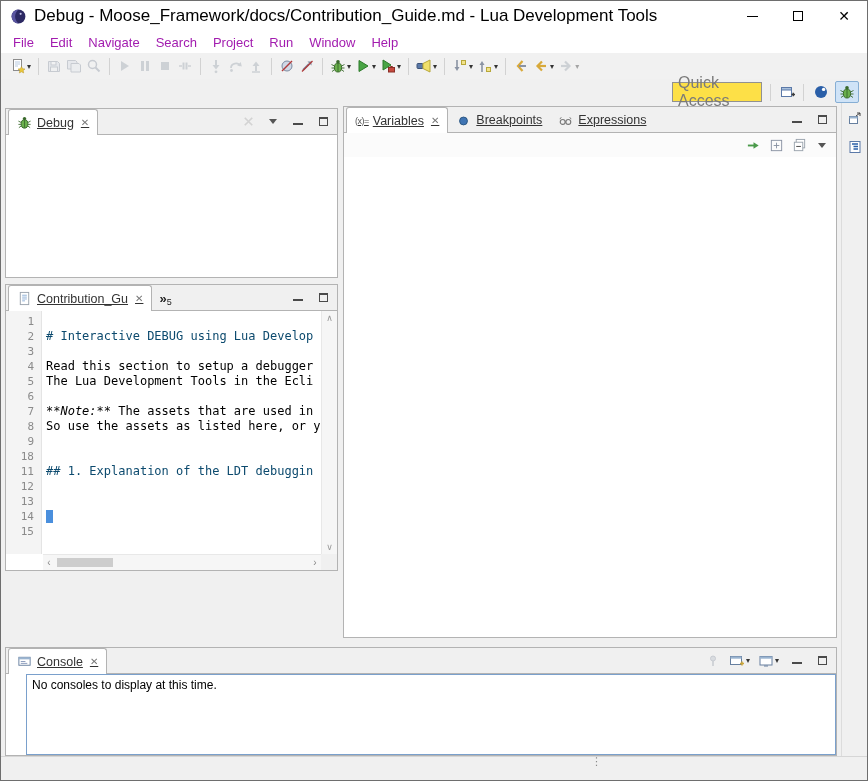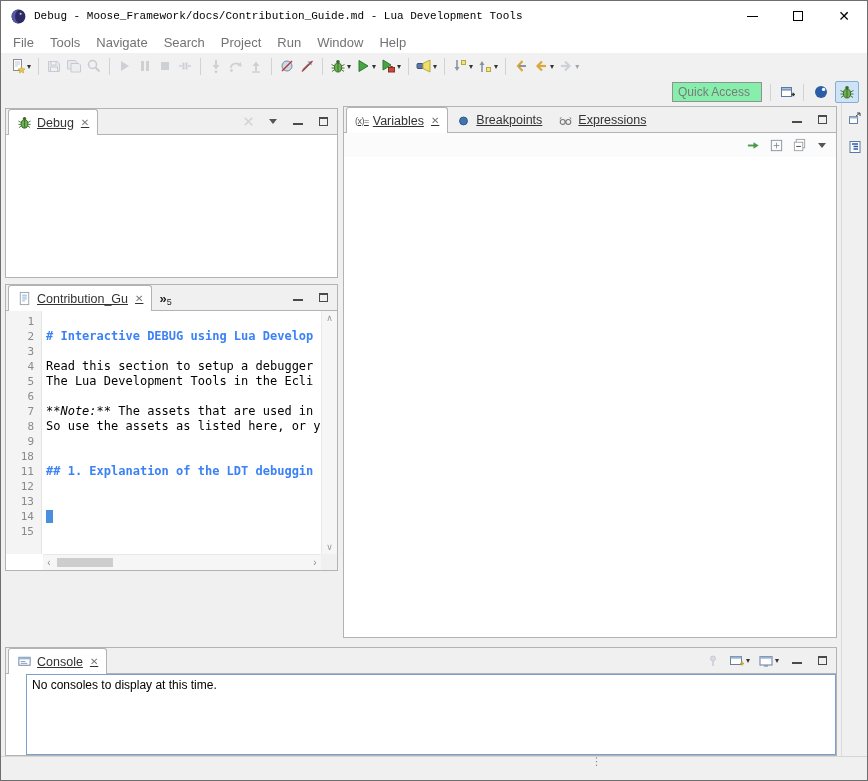--- a/index.html
+++ b/index.html
@@ -3,40 +3,40 @@
 <meta charset="utf-8">
 <style>
   html,body{margin:0;padding:0;background:#ffffff;}
   *{box-sizing:border-box;}
   #app{position:relative;width:868px;height:781px;background:#f0f0f0;border:1px solid #6e6e6e;
        font-family:"Liberation Sans",sans-serif;font-size:13px;color:#1c1c1c;overflow:hidden;}
   
   .titlebar{position:absolute;top:0;left:0;right:0;height:30px;background:#ffffff;display:flex;align-items:center;}
   .title-icon{width:17px;height:17px;margin:0 7px 0 9px;}
   .title-icon svg{width:100%;height:100%;}
-  .title-text{font-size:11px;color:#000;font-family:Liberation Mono, monospace;}
+  .title-text{font-size:17px;color:#000;}
   .win-controls{margin-left:auto;display:flex;height:100%;}
   .win-btn{width:46px;height:100%;display:flex;align-items:center;justify-content:center;}
   .g-min{display:block;width:11px;border-top:1px solid #000;}
   .g-max{display:block;width:10px;height:10px;border:1px solid #000;}
   .g-close{font-size:14px;color:#000;line-height:1;}
   
   .menubar{position:absolute;top:30px;left:0;right:0;height:22px;background:#ffffff;display:flex;align-items:center;padding-left:4px;}
-  .menu-item{padding:2px 8px;color:#737373;}
+  .menu-item{padding:2px 8px;color:#a21caf;}
   
   .toolbar1{position:absolute;top:52px;left:0;right:0;height:26px;background:#f1f1f1;display:flex;align-items:center;padding-left:5px;}
   .toolbar2{position:absolute;top:78px;left:0;right:0;height:26px;display:flex;align-items:center;justify-content:flex-end;padding-right:8px;}
   .tb-group{display:flex;align-items:center;padding:0 2px;}
   .tb-sep{width:1px;height:17px;background:#d2d2d2;margin:0 3px;}
   .tb-btn{display:flex;align-items:center;height:22px;padding:1px 2px;border-radius:2px;cursor:default;}
   .tb-btn .ic{width:16px;height:16px;display:block;}
   .ic svg{width:100%;height:100%;display:block;}
   .tb-btn .dd{font-size:8px;color:#333;margin-left:1px;}
   .disabled{opacity:.4;}
-  .qa-box{width:90px;height:20px;border:1px solid #919191;background:#86efac;color:#7a7a7a;font-size:12px;
+  .qa-box{width:90px;height:20px;border:1px solid #919191;background:#fde047;color:#7a7a7a;font-size:16px;
           display:flex;align-items:center;padding:0 5px;margin-right:5px;}
   .persp-btn{width:24px;height:22px;display:flex;align-items:center;justify-content:center;border-radius:2px;margin-left:2px;border:1px solid transparent;}
   .persp-btn .ic{width:16px;height:16px;}
   .persp-btn.active{background:#cfe3f7;border:1px solid #86aed4;}
   
   .panel{position:absolute;background:#ffffff;border:1px solid #b3b3b3;}
   .panel-header{position:relative;height:26px;background:#f0f0f0;border-bottom:1px solid #b3b3b3;display:flex;align-items:flex-end;padding-left:2px;}
   .tab{display:inline-flex;align-items:center;height:24px;padding:0 8px;font-size:12.5px;color:#333;white-space:nowrap;text-decoration:underline;}
   .tab.active{background:#fff;border:1px solid #b3b3b3;border-bottom:none;border-radius:3px 3px 0 0;height:26px;margin-bottom:-1px;z-index:2;}
   .tab-ic{width:15px;height:15px;margin-right:5px;flex:0 0 auto;}
@@ -60,21 +60,21 @@
   
   .view-toolbar{position:absolute;top:26px;left:0;right:0;height:24px;background:#fbfbfb;display:flex;justify-content:flex-end;align-items:center;padding-right:5px;gap:5px;}
   #vars-body{top:50px;}
   
   .ed-area{position:absolute;top:26px;left:0;right:16px;bottom:16px;overflow:hidden;display:flex;}
   .ed-gutter{width:36px;flex:0 0 36px;background:#f4f4f4;border-right:1px solid #e4e4e4;padding-top:3px;}
   .ed-num{height:15px;line-height:15px;text-align:right;padding-right:7px;color:#8a8a8a;
           font-family:"DejaVu Sans Mono",monospace;font-size:11px;}
   .ed-code-col{flex:1;padding-top:3px;padding-left:4px;overflow:hidden;background:#fff;}
   .ed-row{height:15px;line-height:15px;white-space:pre;font-family:"DejaVu Sans Mono",monospace;font-size:12px;color:#000;}
-  .seg-heading{color:#3b82f6;font-weight:bold;}
+  .seg-heading{color:#0c4a6e;font-weight:normal;}
   .seg-em{font-style:italic;}
   .cursor-block{display:inline-block;width:7px;height:13px;background:#4a8fdd;vertical-align:text-bottom;}
   .ed-vscroll{position:absolute;top:26px;right:0;bottom:16px;width:16px;background:#f6f6f6;border-left:1px solid #e8e8e8;
               display:flex;flex-direction:column;justify-content:space-between;align-items:center;color:#9a9a9a;font-size:9px;padding:2px 0;}
   .ed-hscroll{position:absolute;left:37px;right:16px;bottom:0;height:16px;background:#f6f6f6;border-top:1px solid #e8e8e8;
               display:flex;align-items:center;color:#8a8a8a;font-size:10px;}
   .hs-arrow{width:12px;text-align:center;flex:0 0 12px;}
   .hs-right{margin-left:auto;}
   .hs-thumb{position:absolute;left:14px;width:56px;top:3px;bottom:3px;background:#cdcdcd;}
   .ed-corner{position:absolute;right:0;bottom:0;width:16px;height:16px;background:#f0f0f0;}
@@ -111,21 +111,21 @@
           <span class="g-max"></span>
         </div>
       <div class="win-btn">
           <span class="g-close">✕</span>
         </div>
     </div>
   </div>
 
   <div class="menubar" id="menubar">
       <div class="menu-item">File</div>
-      <div class="menu-item">Tools</div>
+      <div class="menu-item">Edit</div>
       <div class="menu-item">Navigate</div>
       <div class="menu-item">Search</div>
       <div class="menu-item">Project</div>
       <div class="menu-item">Run</div>
       <div class="menu-item">Window</div>
       <div class="menu-item">Help</div>
     </div>
 
   <div class="toolbar1" id="toolbar1">
       <div class="tb-group">

